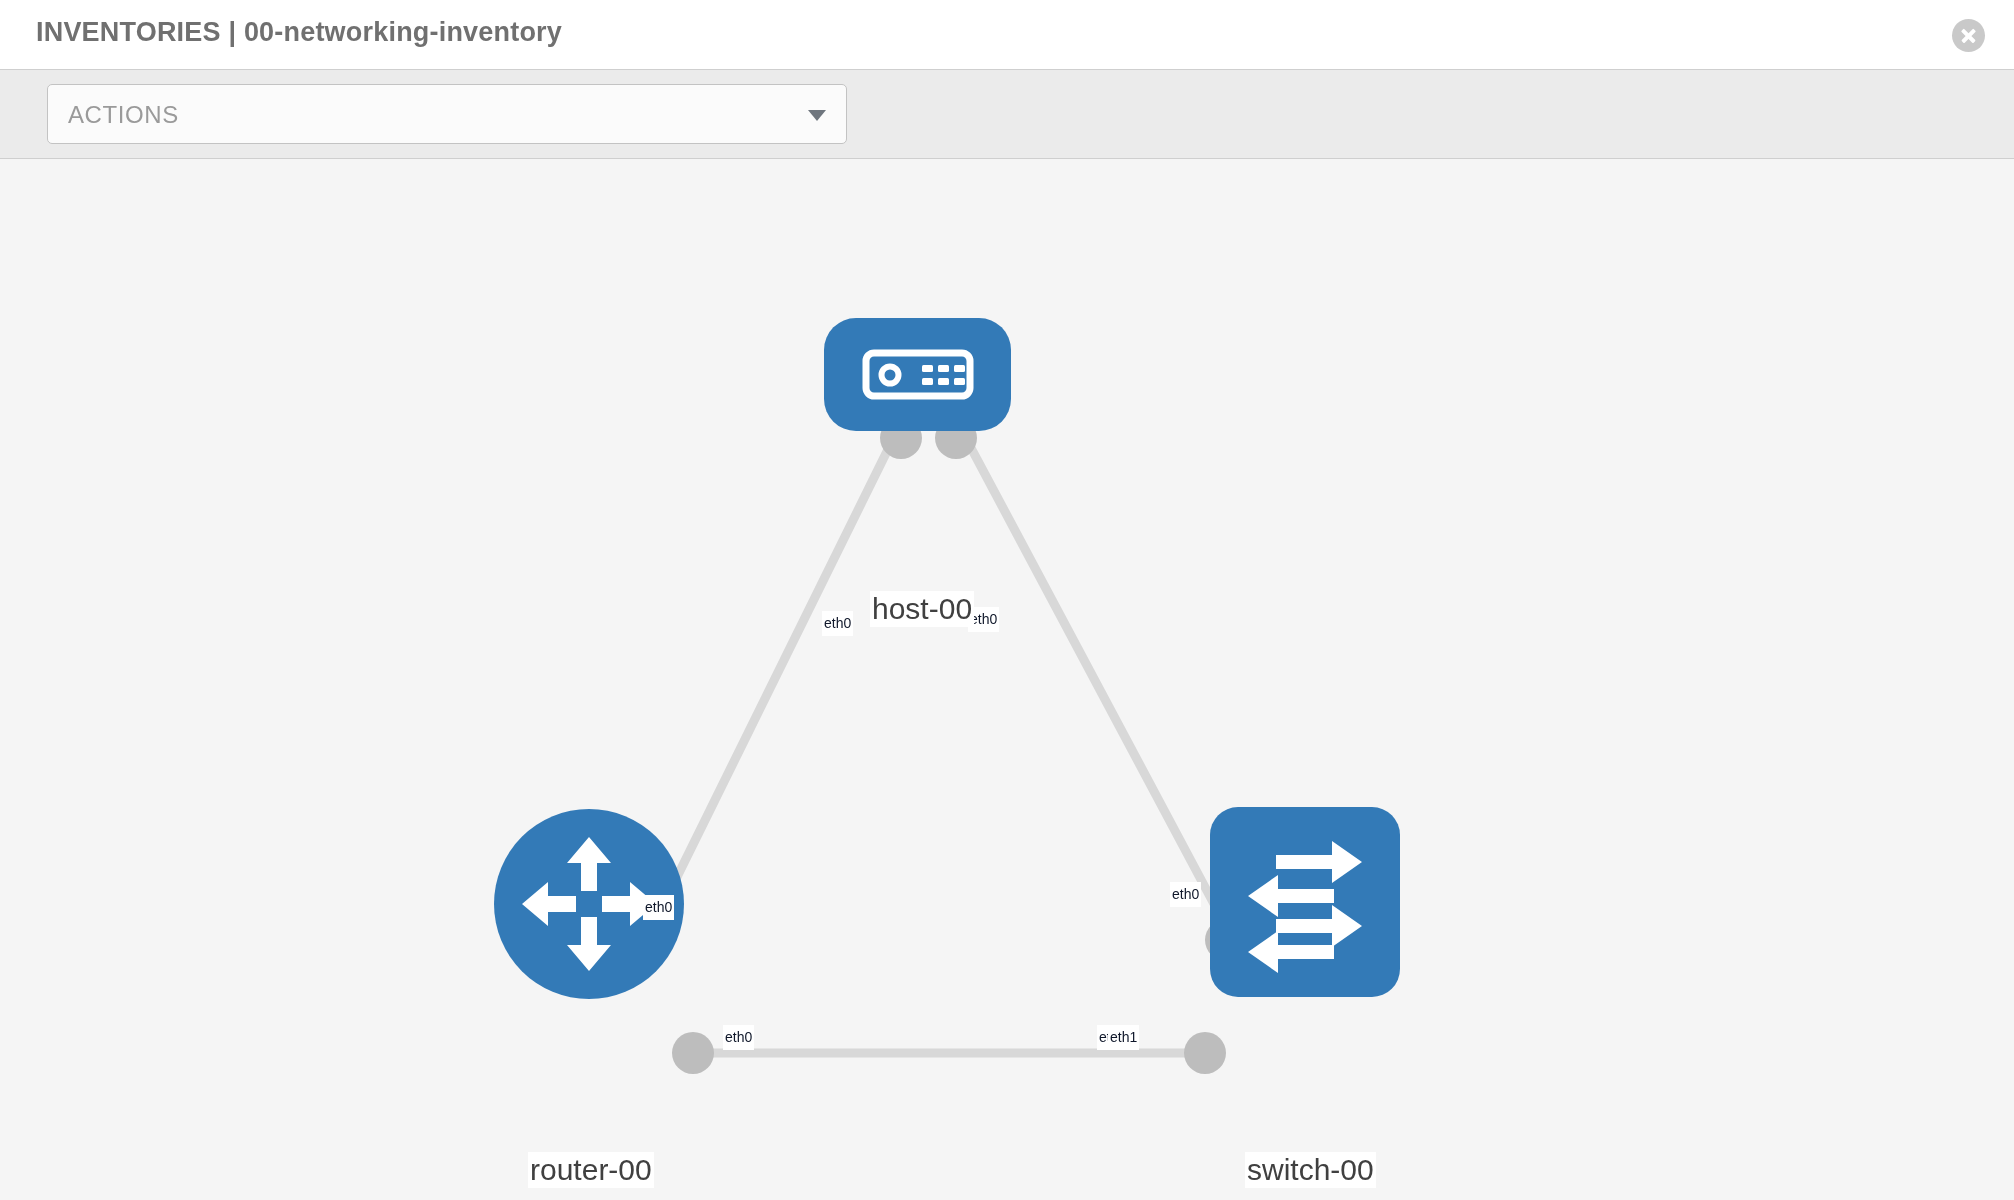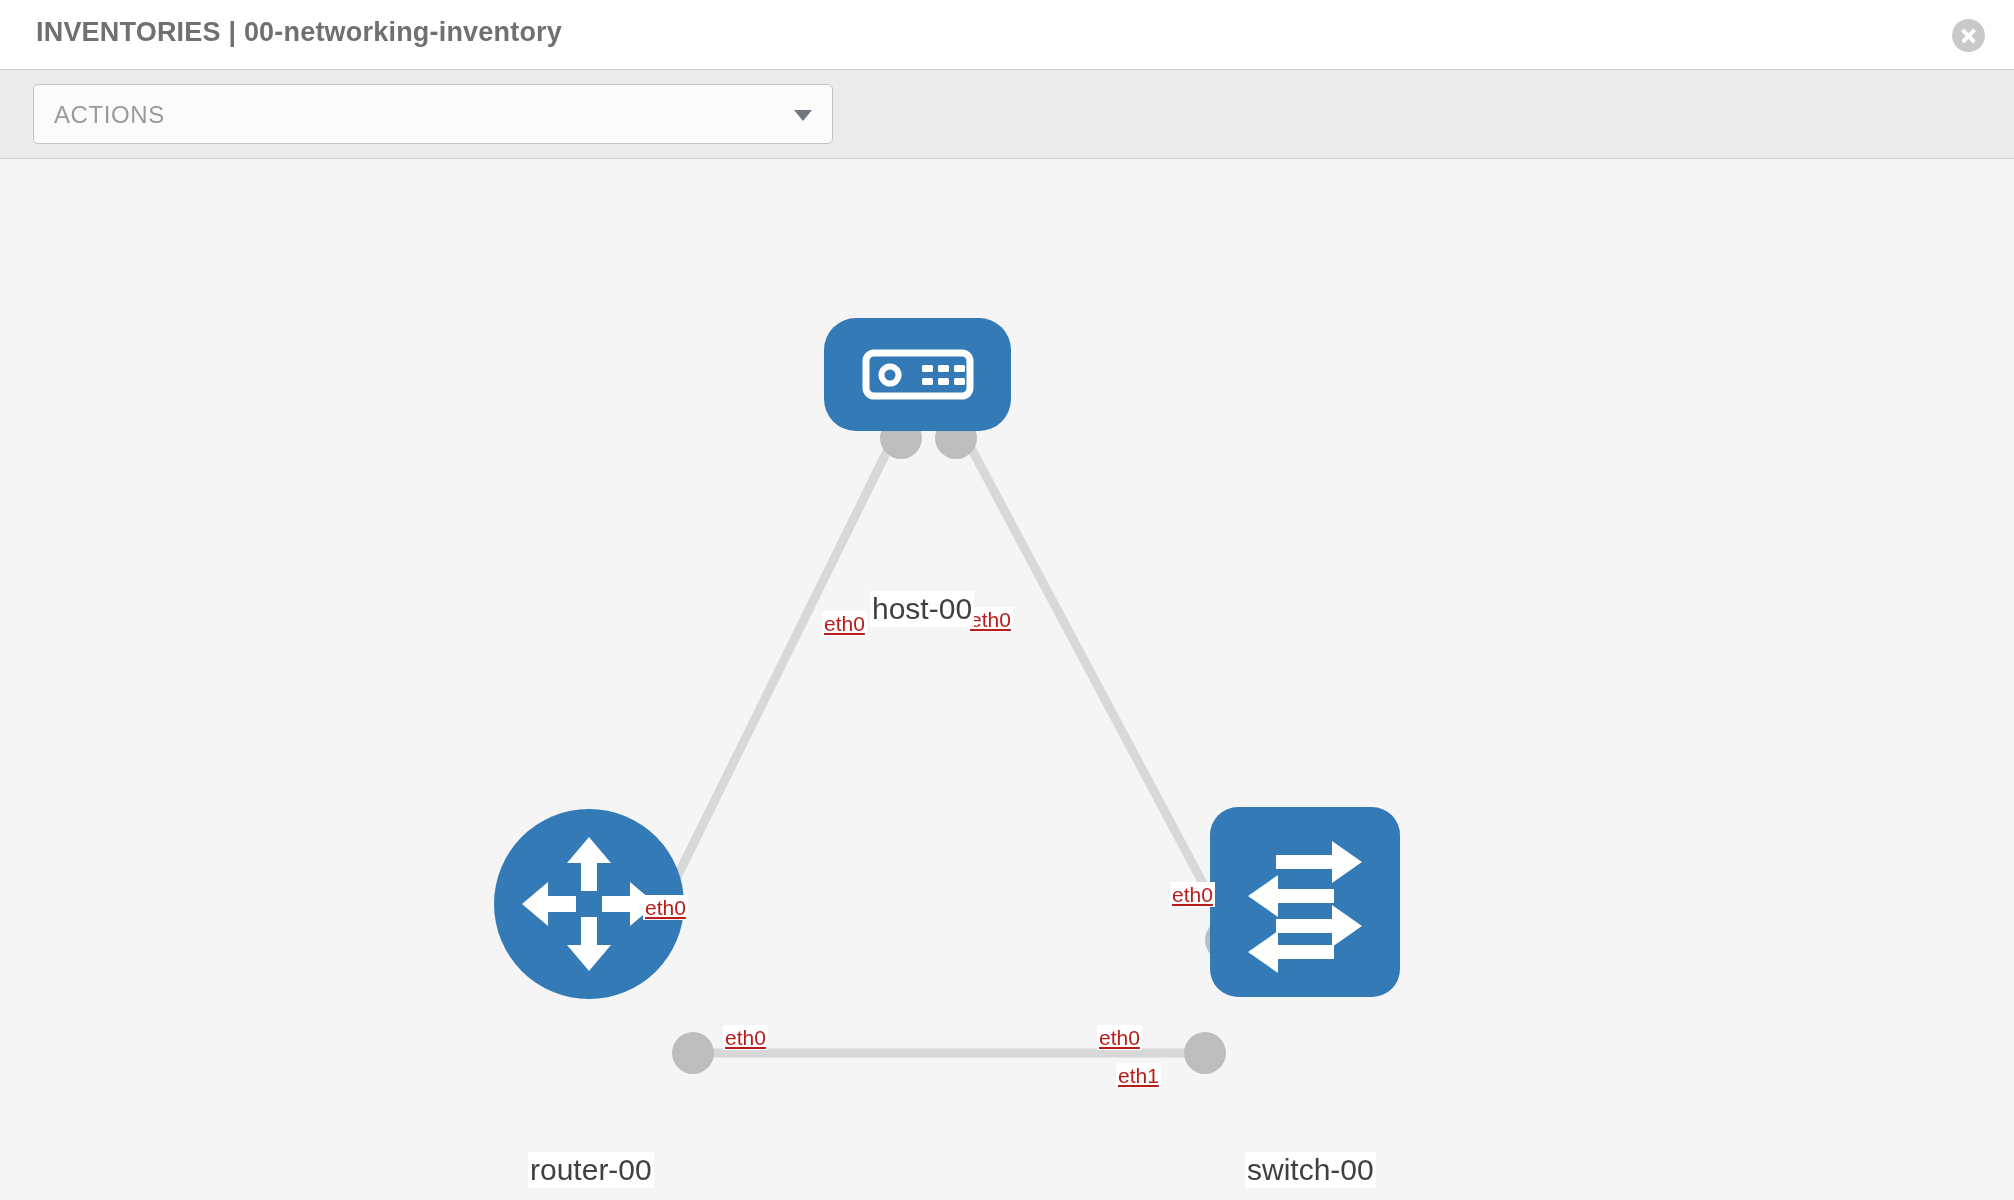--- a/index.html
+++ b/index.html
@@ -78,21 +78,21 @@
   }
   .combo {
     position: absolute;
     top: 14px;
     height: 60px;
     background: #fbfbfb;
     border: 1px solid #c3c3c3;
     border-radius: 5px;
     box-sizing: border-box;
   }
-  #actions-select { left: 33px; width: 800px; text-align: center; }
+  #actions-select { left: 47px; width: 800px; text-align: center; }
   #search-select  { left: 1180px; width: 800px; }
   .combo .combo-label {
     position: absolute;
     left: 20px;
     top: 16px;
     font-size: 24px;
     color: #9a9a9a;
     letter-spacing: 0.6px;
     white-space: nowrap;
   }
@@ -162,45 +162,44 @@
   #port-host-left   { left: 880px; top: 258px; }
   #port-host-right  { left: 935px; top: 258px; }
   #port-router-e0   { left: 672px; top: 873px; }
   #port-switch-e0   { left: 1205px; top: 760px; }
   #port-switch-e1   { left: 1184px; top: 873px; }
 
   
   .edge-label {
     position: absolute;
     background: #ffffff;
-    color: #b91c1c;
-    font-size: 21px;
+    color: #0f172a;
+    font-size: 14px;
     line-height: 25px;
     padding: 0 2px;
     white-space: nowrap;
-    text-decoration: underline;
   }
   .node-label {
     position: absolute;
     background: #ffffff;
     color: #404040;
     font-size: 30px;
     line-height: 36px;
     padding: 0 2px;
     white-space: nowrap;
   }
 
   #lbl-host-eth0-left  { left: 822px; top: 452px; }
   #lbl-host-eth0-right { left: 968px; top: 448px; }
   #lbl-host-name       { left: 870px; top: 432px; z-index: 5; }
   #lbl-router-up-eth0  { left: 643px; top: 736px; }
   #lbl-switch-up-eth0  { left: 1170px; top: 723px; }
   #lbl-router-eth0     { left: 723px; top: 866px; }
   #lbl-switch-eth0     { left: 1097px; top: 866px; }
-  #lbl-switch-eth1     { left: 1108px; top: 904px; z-index: 4; margin-left: 8px; }
+  #lbl-switch-eth1     { left: 1108px; top: 866px; z-index: 4; }
   #lbl-router-name     { left: 528px; top: 993px; }
   #lbl-switch-name     { left: 1245px; top: 993px; }
 </style>
 </head>
 <body>
 
 <div id="app">
 
   <div id="header">
     <div id="page-title">INVENTORIES | 00-networking-inventory</div>

